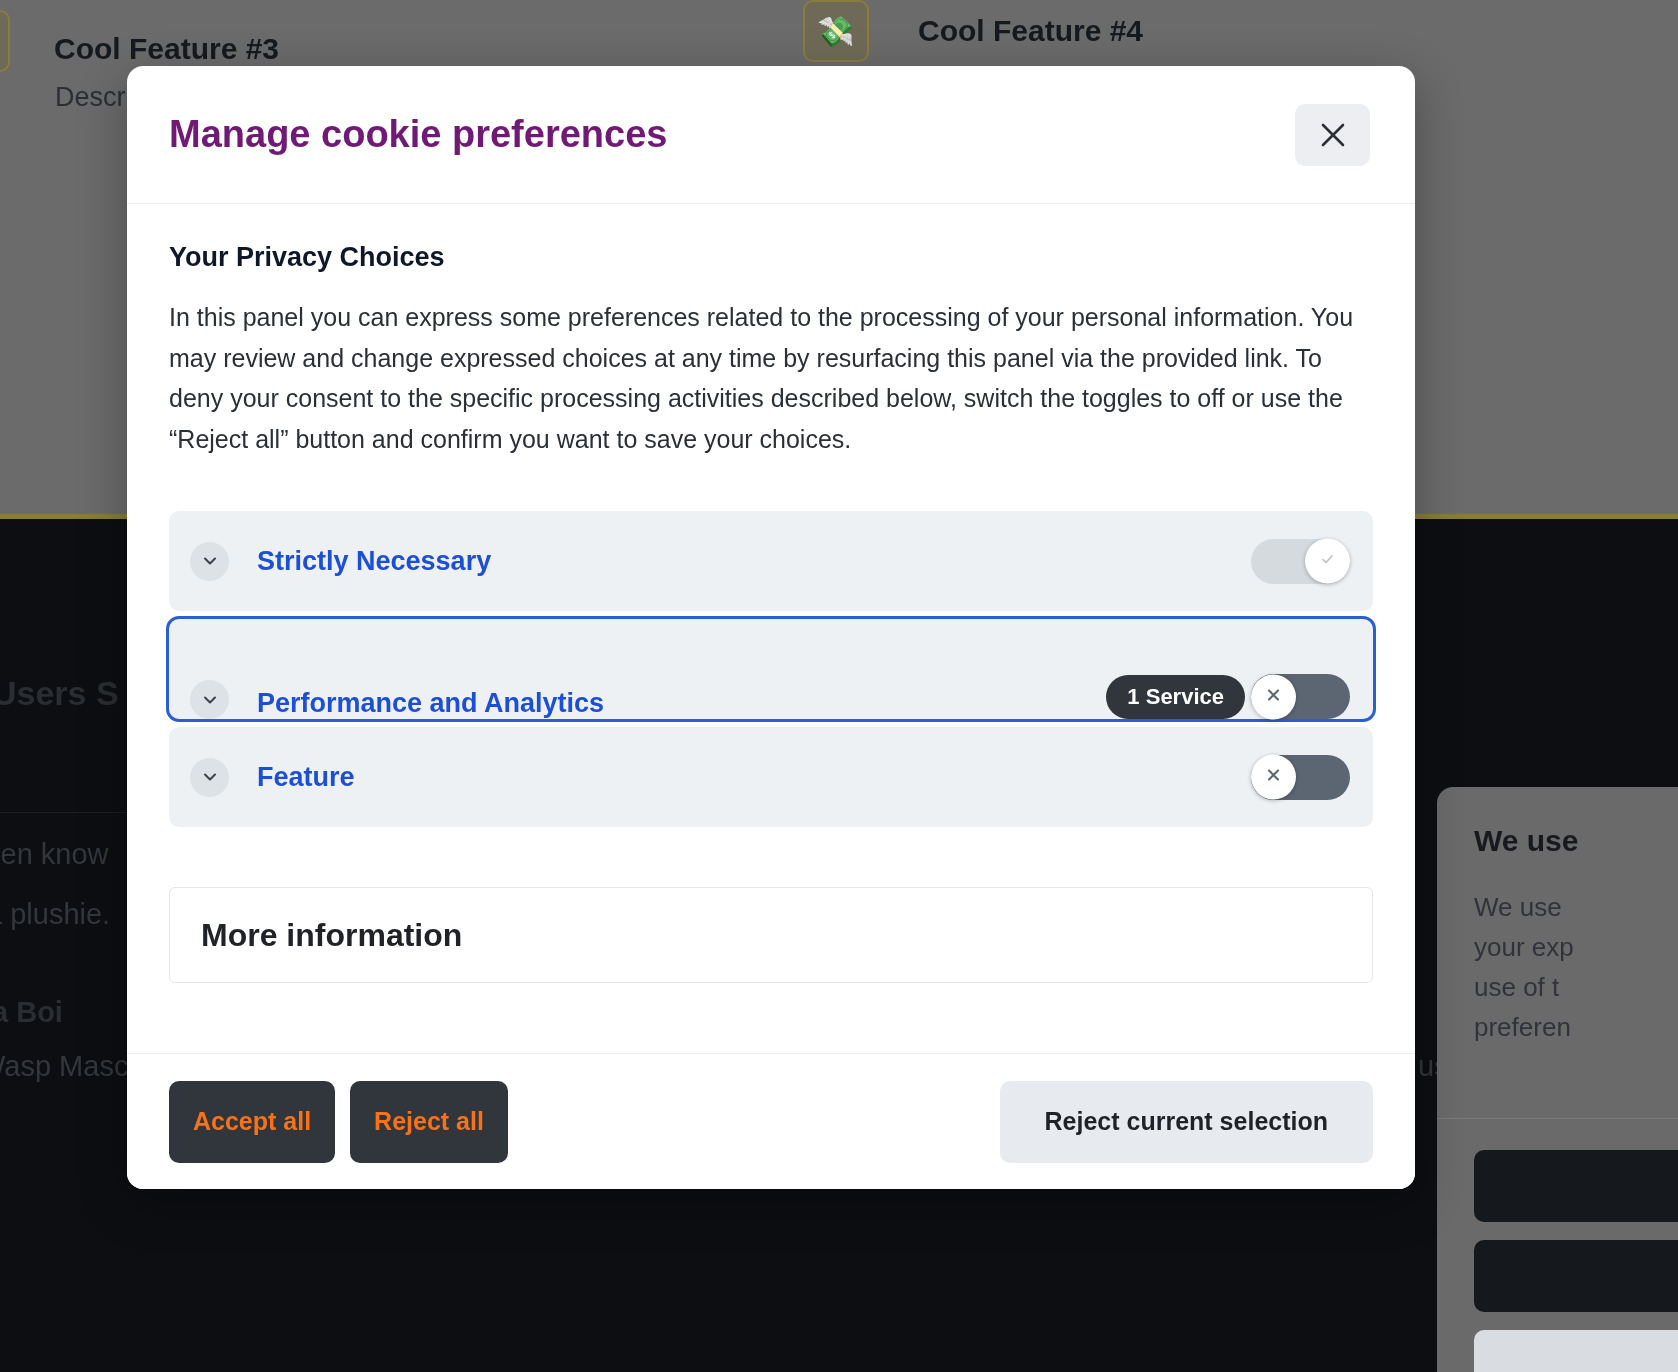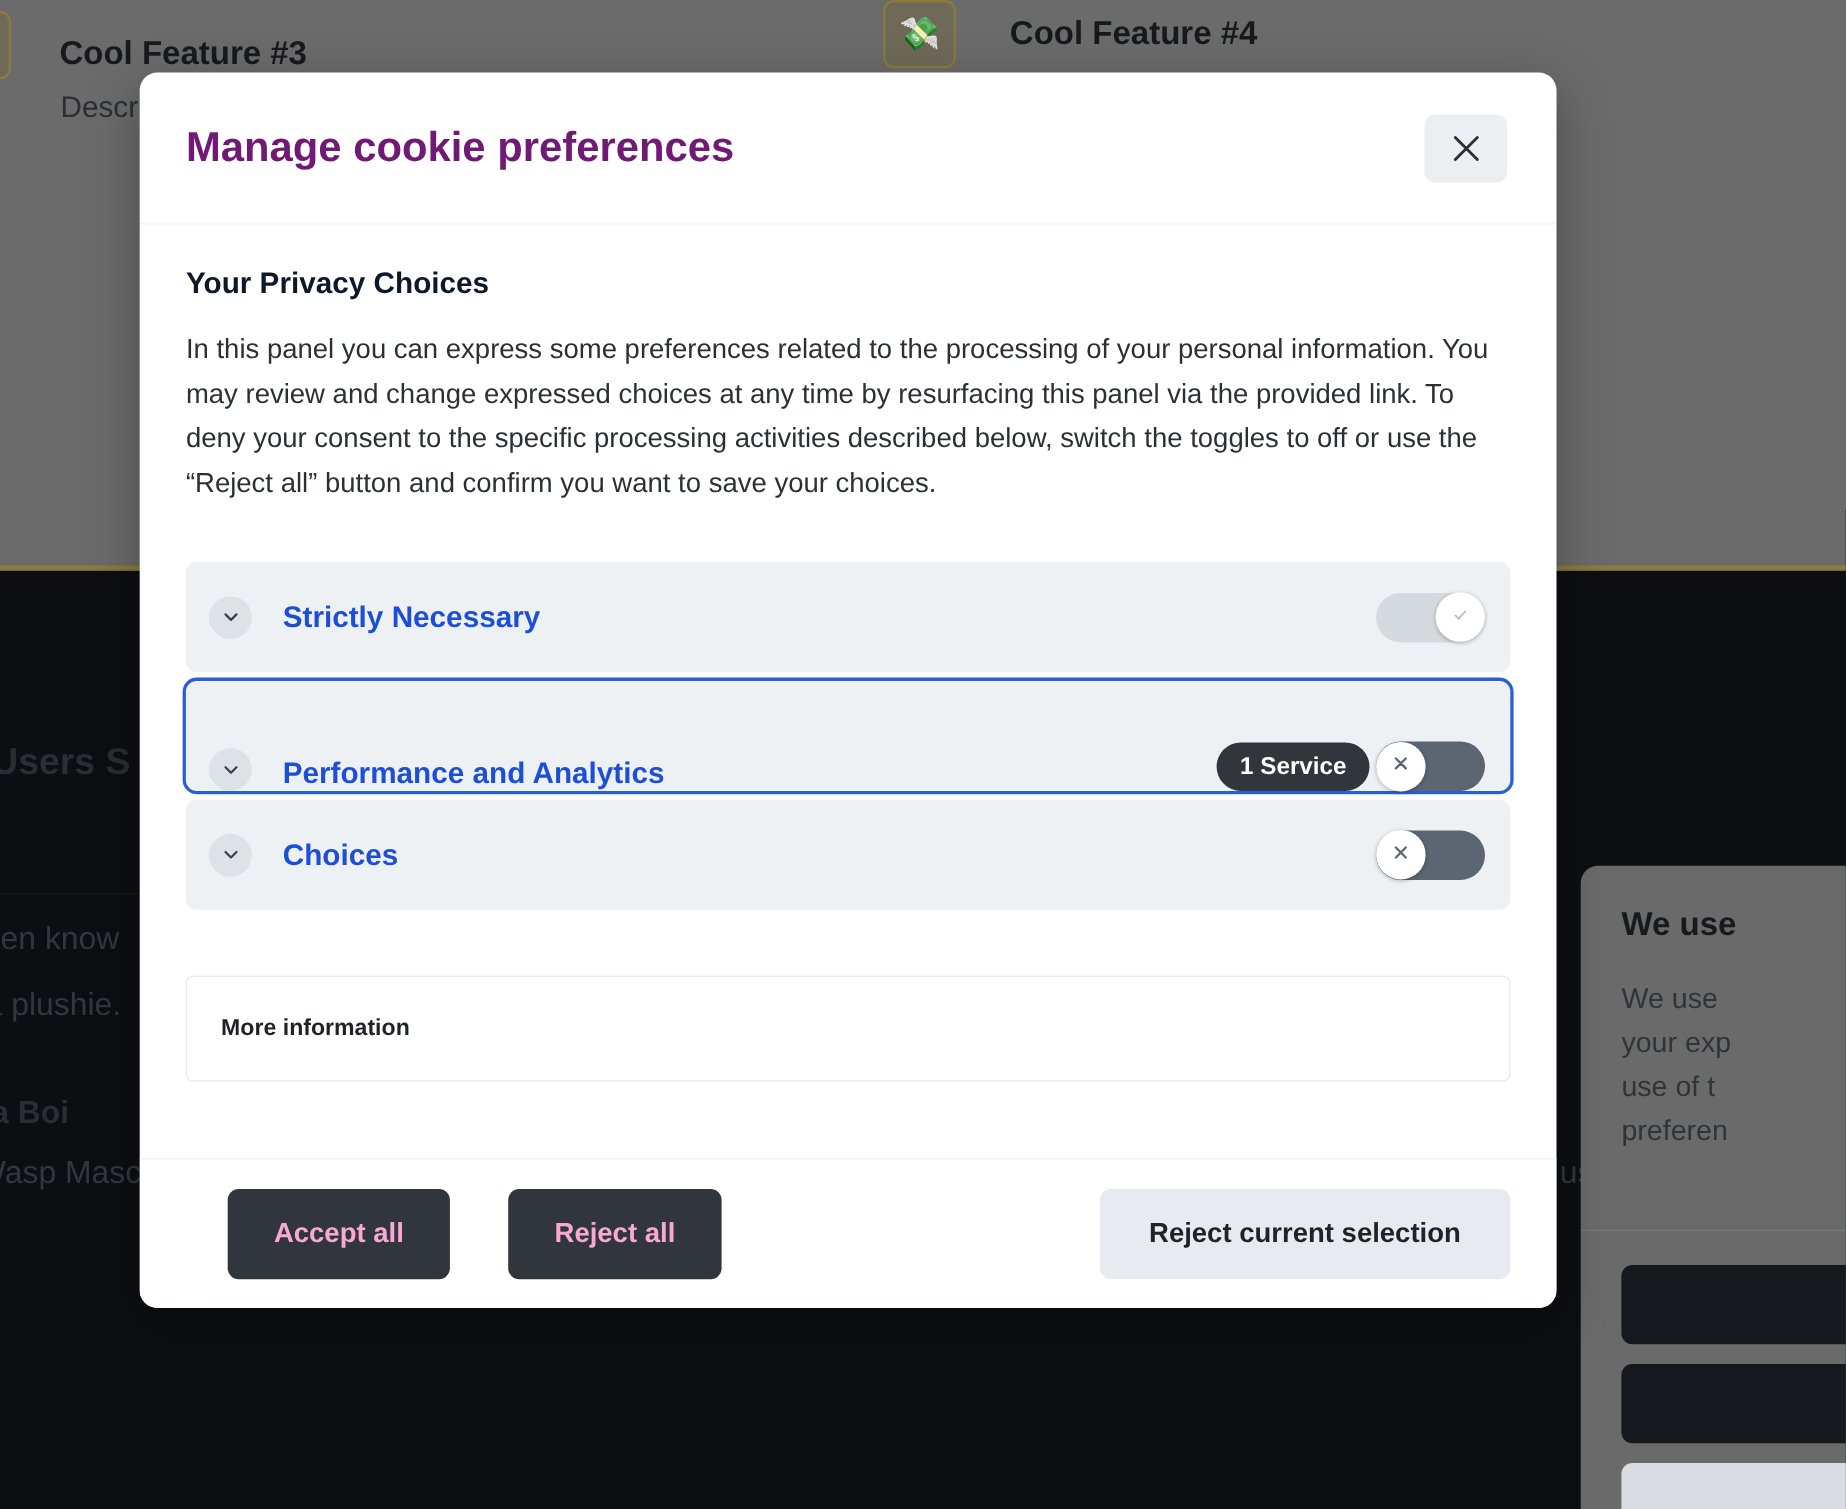--- a/index.html
+++ b/index.html
@@ -190,39 +190,39 @@
   .more-info {
     margin-top: 60px;
     border: 1px solid #e4e7ec;
     border-radius: 6px;
     height: 96px;
     display: flex; align-items: center;
     padding-left: 31px;
     cursor: pointer;
   }
   .more-info-label {
-    font-size: 21px; font-weight: bold; color: #1f2328;
+    font-size: 32px; font-weight: bold; color: #1f2328;
   }
 
   .modal-footer {
     flex: 0 0 136px;
     border-top: 1px solid #eceef1;
     display: flex; align-items: center;
     padding: 0 42px;
     gap: 15px;
     background: #ffffff;
   }
   .btn {
     border: none; border-radius: 10px; cursor: pointer;
     font-family: "Liberation Sans", sans-serif;
     font-size: 25px; font-weight: bold;
   }
   .btn-dark {
-    background: #31363c; color: #f9a8d4;
-    height: 82px; padding: 0 42px; margin-left: 38px;
+    background: #31363c; color: #f97316;
+    height: 82px; padding: 0 24px;
   }
   .btn-light {
     background: #e7eaee; color: #1f2328;
     height: 82px; padding: 0 45px;
     margin-left: auto;
   }
 </style>
 </head>
 <body>
 
@@ -324,21 +324,21 @@
             </div>
           </div>
         </div>
 
         <div class="cat-row">
           <div class="chev">
             <svg width="18" height="18" viewBox="0 0 18 18" aria-hidden="true">
               <path d="M4 6.5 L9 11.5 L14 6.5" fill="none" stroke="#3b4149" stroke-width="2" stroke-linecap="round" stroke-linejoin="round"></path>
             </svg>
           </div>
-          <div class="cat-label">Choices</div>
+          <div class="cat-label">Feature</div>
           <div class="cat-right">
             <div class="toggle off">
               <div class="knob">
                 <span>
                   <svg width="19" height="19" viewBox="0 0 19 19" aria-hidden="true">
                     <path d="M5 5 L14 14 M14 5 L5 14" stroke="#5c6672" stroke-width="2.1" stroke-linecap="round"></path>
                   </svg>
                 </span>
               </div>
             </div>

